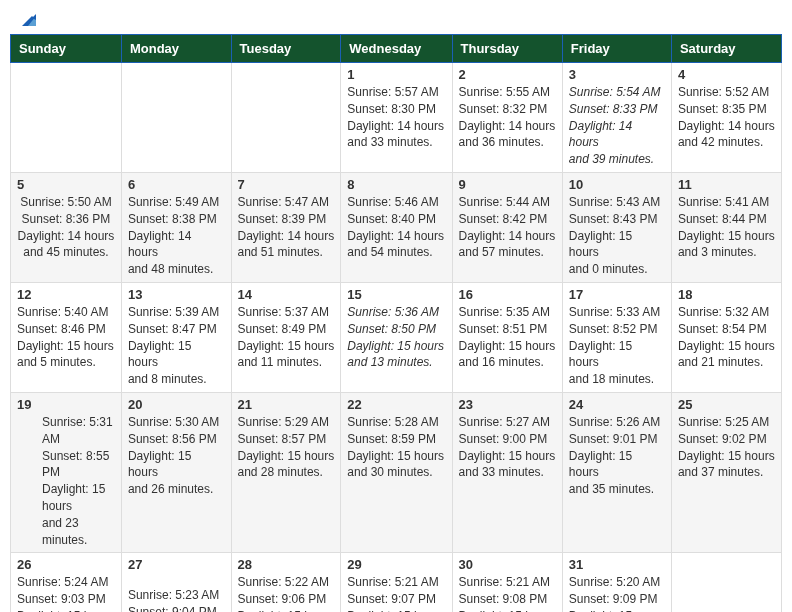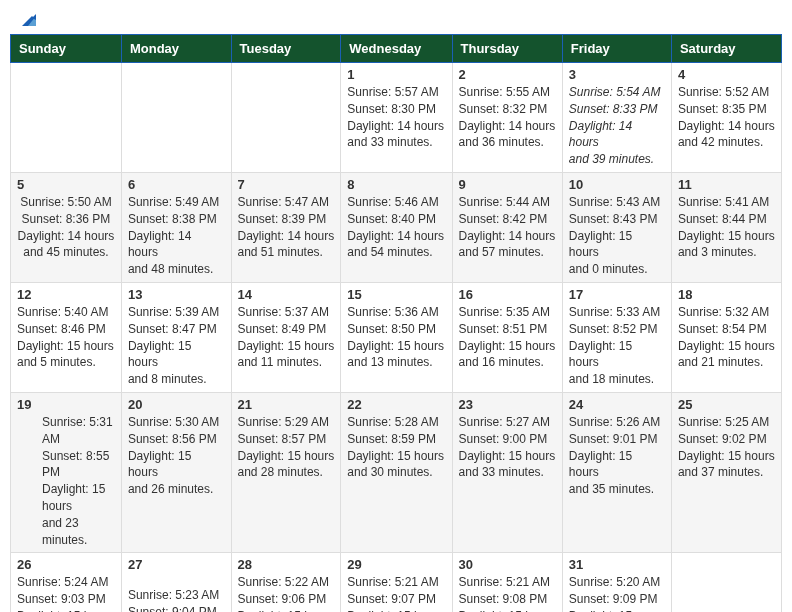--- a/index.html
+++ b/index.html
@@ -225,21 +225,21 @@
         </td>
         <td>
           <span class="day-number">14</span>
           <div class="day-info" style="white-space: pre-line;">Sunrise: 5:37 AM
 Sunset: 8:49 PM
 Daylight: 15 hours
 and 11 minutes.</div>
         </td>
         <td>
           <span class="day-number">15</span>
-          <div class="day-info" style="white-space: pre-line;">Sunrise: 5:36 AM
+          <div class="day-info" style="white-space: pre-line; font-style: italic;">Sunrise: 5:36 AM
 Sunset: 8:50 PM
 Daylight: 15 hours
 and 13 minutes.</div>
         </td>
         <td>
           <span class="day-number">16</span>
           <div class="day-info" style="white-space: pre-line;">Sunrise: 5:35 AM
 Sunset: 8:51 PM
 Daylight: 15 hours
 and 16 minutes.</div>

